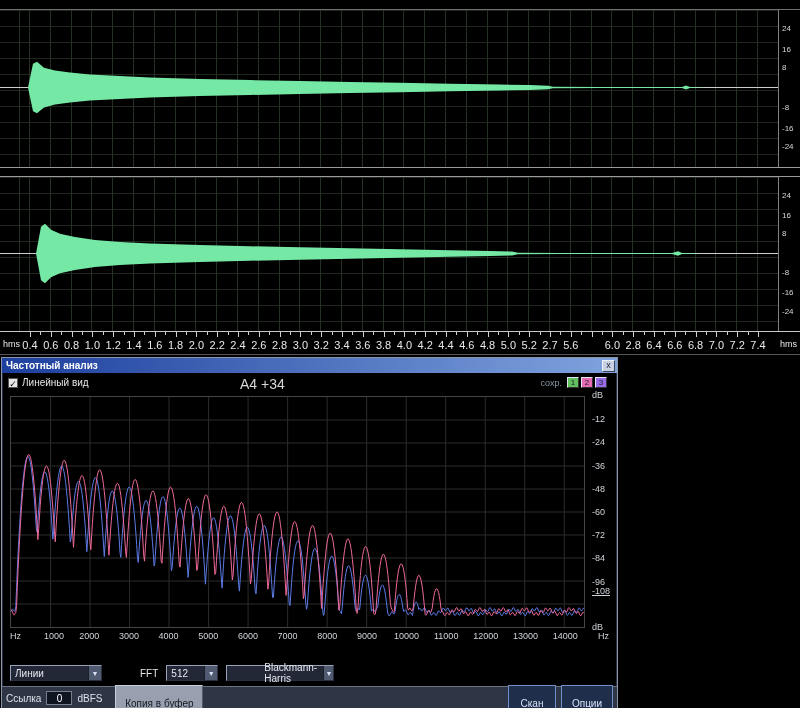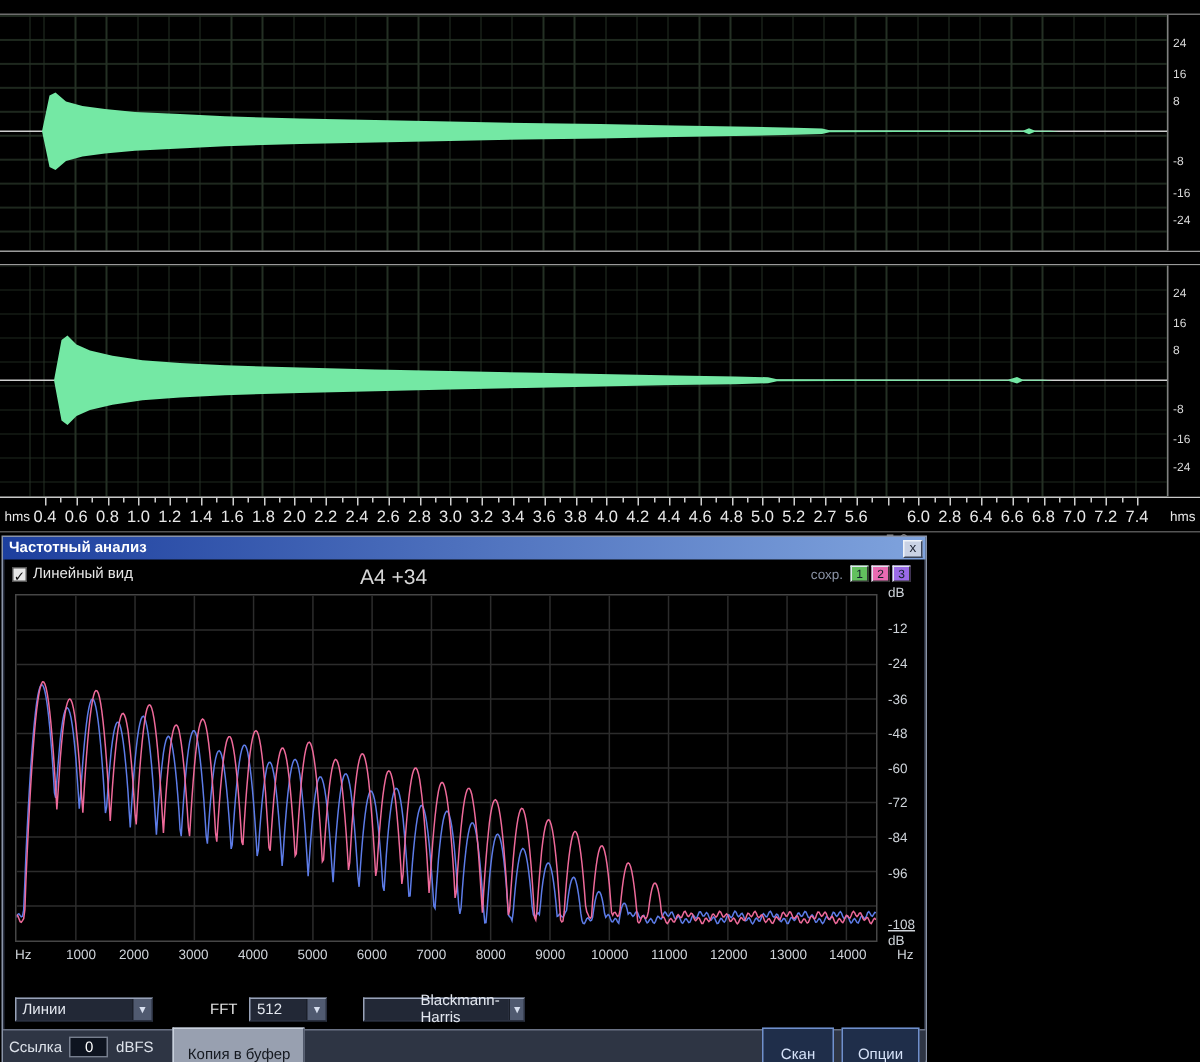--- a/index.html
+++ b/index.html
@@ -269,21 +269,21 @@
     <div class="db-scale" id="db-scale">
         <span style="top: 32px;">dB</span>
         <span style="top: 56.2px;">-12</span>
         <span style="top: 79.4px;">-24</span>
         <span style="top: 102.6px;">-36</span>
         <span style="top: 125.8px;">-48</span>
         <span style="top: 149px;">-60</span>
         <span style="top: 172.2px;">-72</span>
         <span style="top: 195.4px;">-84</span>
         <span style="top: 218.6px;">-96</span>
-        <span style="top: 253px; text-decoration: underline;">-108</span>
+        <span style="top: 228px; text-decoration: underline;">-108</span>
         <span style="top: 264px;">dB</span>
       </div>
     <div class="hz-scale" id="hz-scale">
         <span class="unit" style="left: 8px;">Hz</span>
         <span style="left: 52px;">1000</span>
         <span style="left: 87.3103px;">2000</span>
         <span style="left: 126.966px;">3000</span>
         <span style="left: 166.621px;">4000</span>
         <span style="left: 206.276px;">5000</span>
         <span style="left: 245.931px;">6000</span>
@@ -302,21 +302,21 @@
     <div class="combo-row">
       <div class="combo" style="width:92px;">
         <span>Линии</span>
         <span class="combo-arrow">▼</span>
       </div>
       <span class="fft-lbl">FFT</span>
       <div class="combo" style="width:52px;margin-left:8px;">
         <span>512</span>
         <span class="combo-arrow">▼</span>
       </div>
-      <div class="combo" style="width:108px;margin-left:24px;padding-left:37px;">
+      <div class="combo" style="width:108px;margin-left:8px;padding-left:37px;">
         <span>Blackmann-Harris</span>
         <span class="combo-arrow">▼</span>
       </div>
     </div>
 
     <div class="bottom-strip">
       <span class="lbl">Ссылка</span>
       <input class="ref-input" value="0" style="">
       <span class="lbl">dBFS</span>
       <button class="btn gray">Копия в буфер</button>

